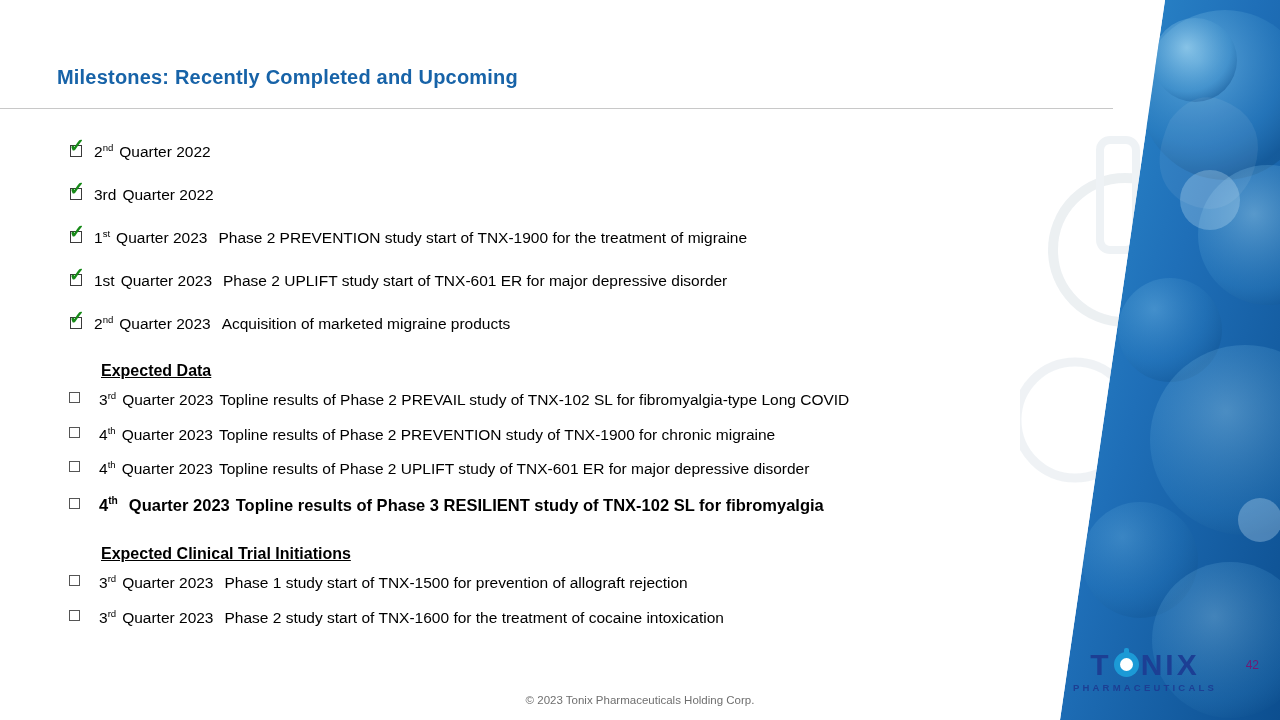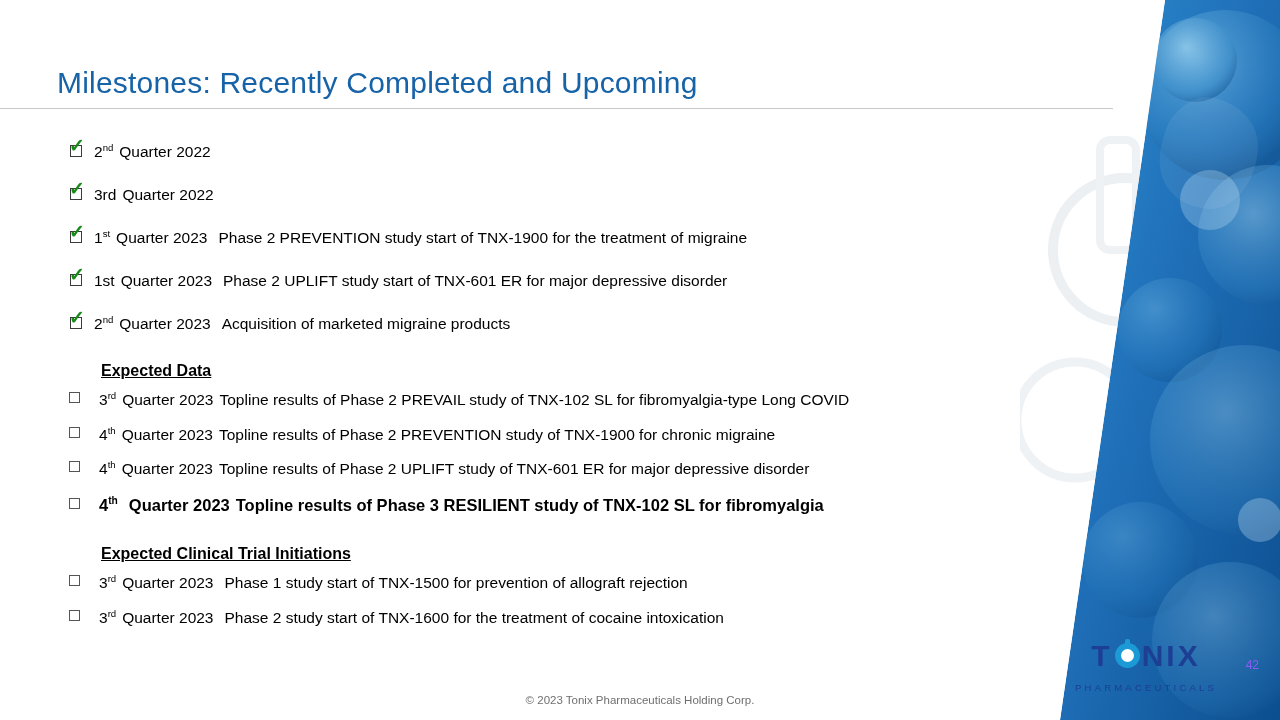--- a/index.html
+++ b/index.html
@@ -25,22 +25,22 @@
     overflow: hidden;
     z-index: 0;
   }
   .deco-wedge svg { display: block; }
 
   
   .slide-title {
     position: absolute;
     left: 57px;
     top: 66px;
-    font-size: 30px;
-    font-weight: normal;
+    font-size: 20px;
+    font-weight: bold;
     color: #1763a8;
     letter-spacing: 0.2px;
     white-space: nowrap;
     z-index: 3;
   }
   .title-rule {
     position: absolute;
     left: 0px;
     top: 108px;
     width: 1113px;
@@ -182,33 +182,33 @@
     background: #ffffff;
   }
   .logo-o .stem {
     position: absolute;
     left: 10px; top: -4px;
     width: 5px; height: 10px;
     background: #1c9ad6;
     border-radius: 2px;
   }
   .logo-sub {
-    margin-top: 12px;
+    margin-top: 3px;
     font-size: 9.5px;
     letter-spacing: 3.2px;
     color: #1c3f94;
-    font-weight: normal;
+    font-weight: bold;
   }
 
   .page-number {
     position: absolute;
     right: 21px;
     bottom: 48px;
     font-size: 12px;
-    color: #8b5cf6;
+    color: #701a75;
     z-index: 4;
   }
 
   .copyright {
     position: absolute;
     left: 0;
     right: 0;
     bottom: 14px;
     text-align: center;
     font-size: 11.5px;

